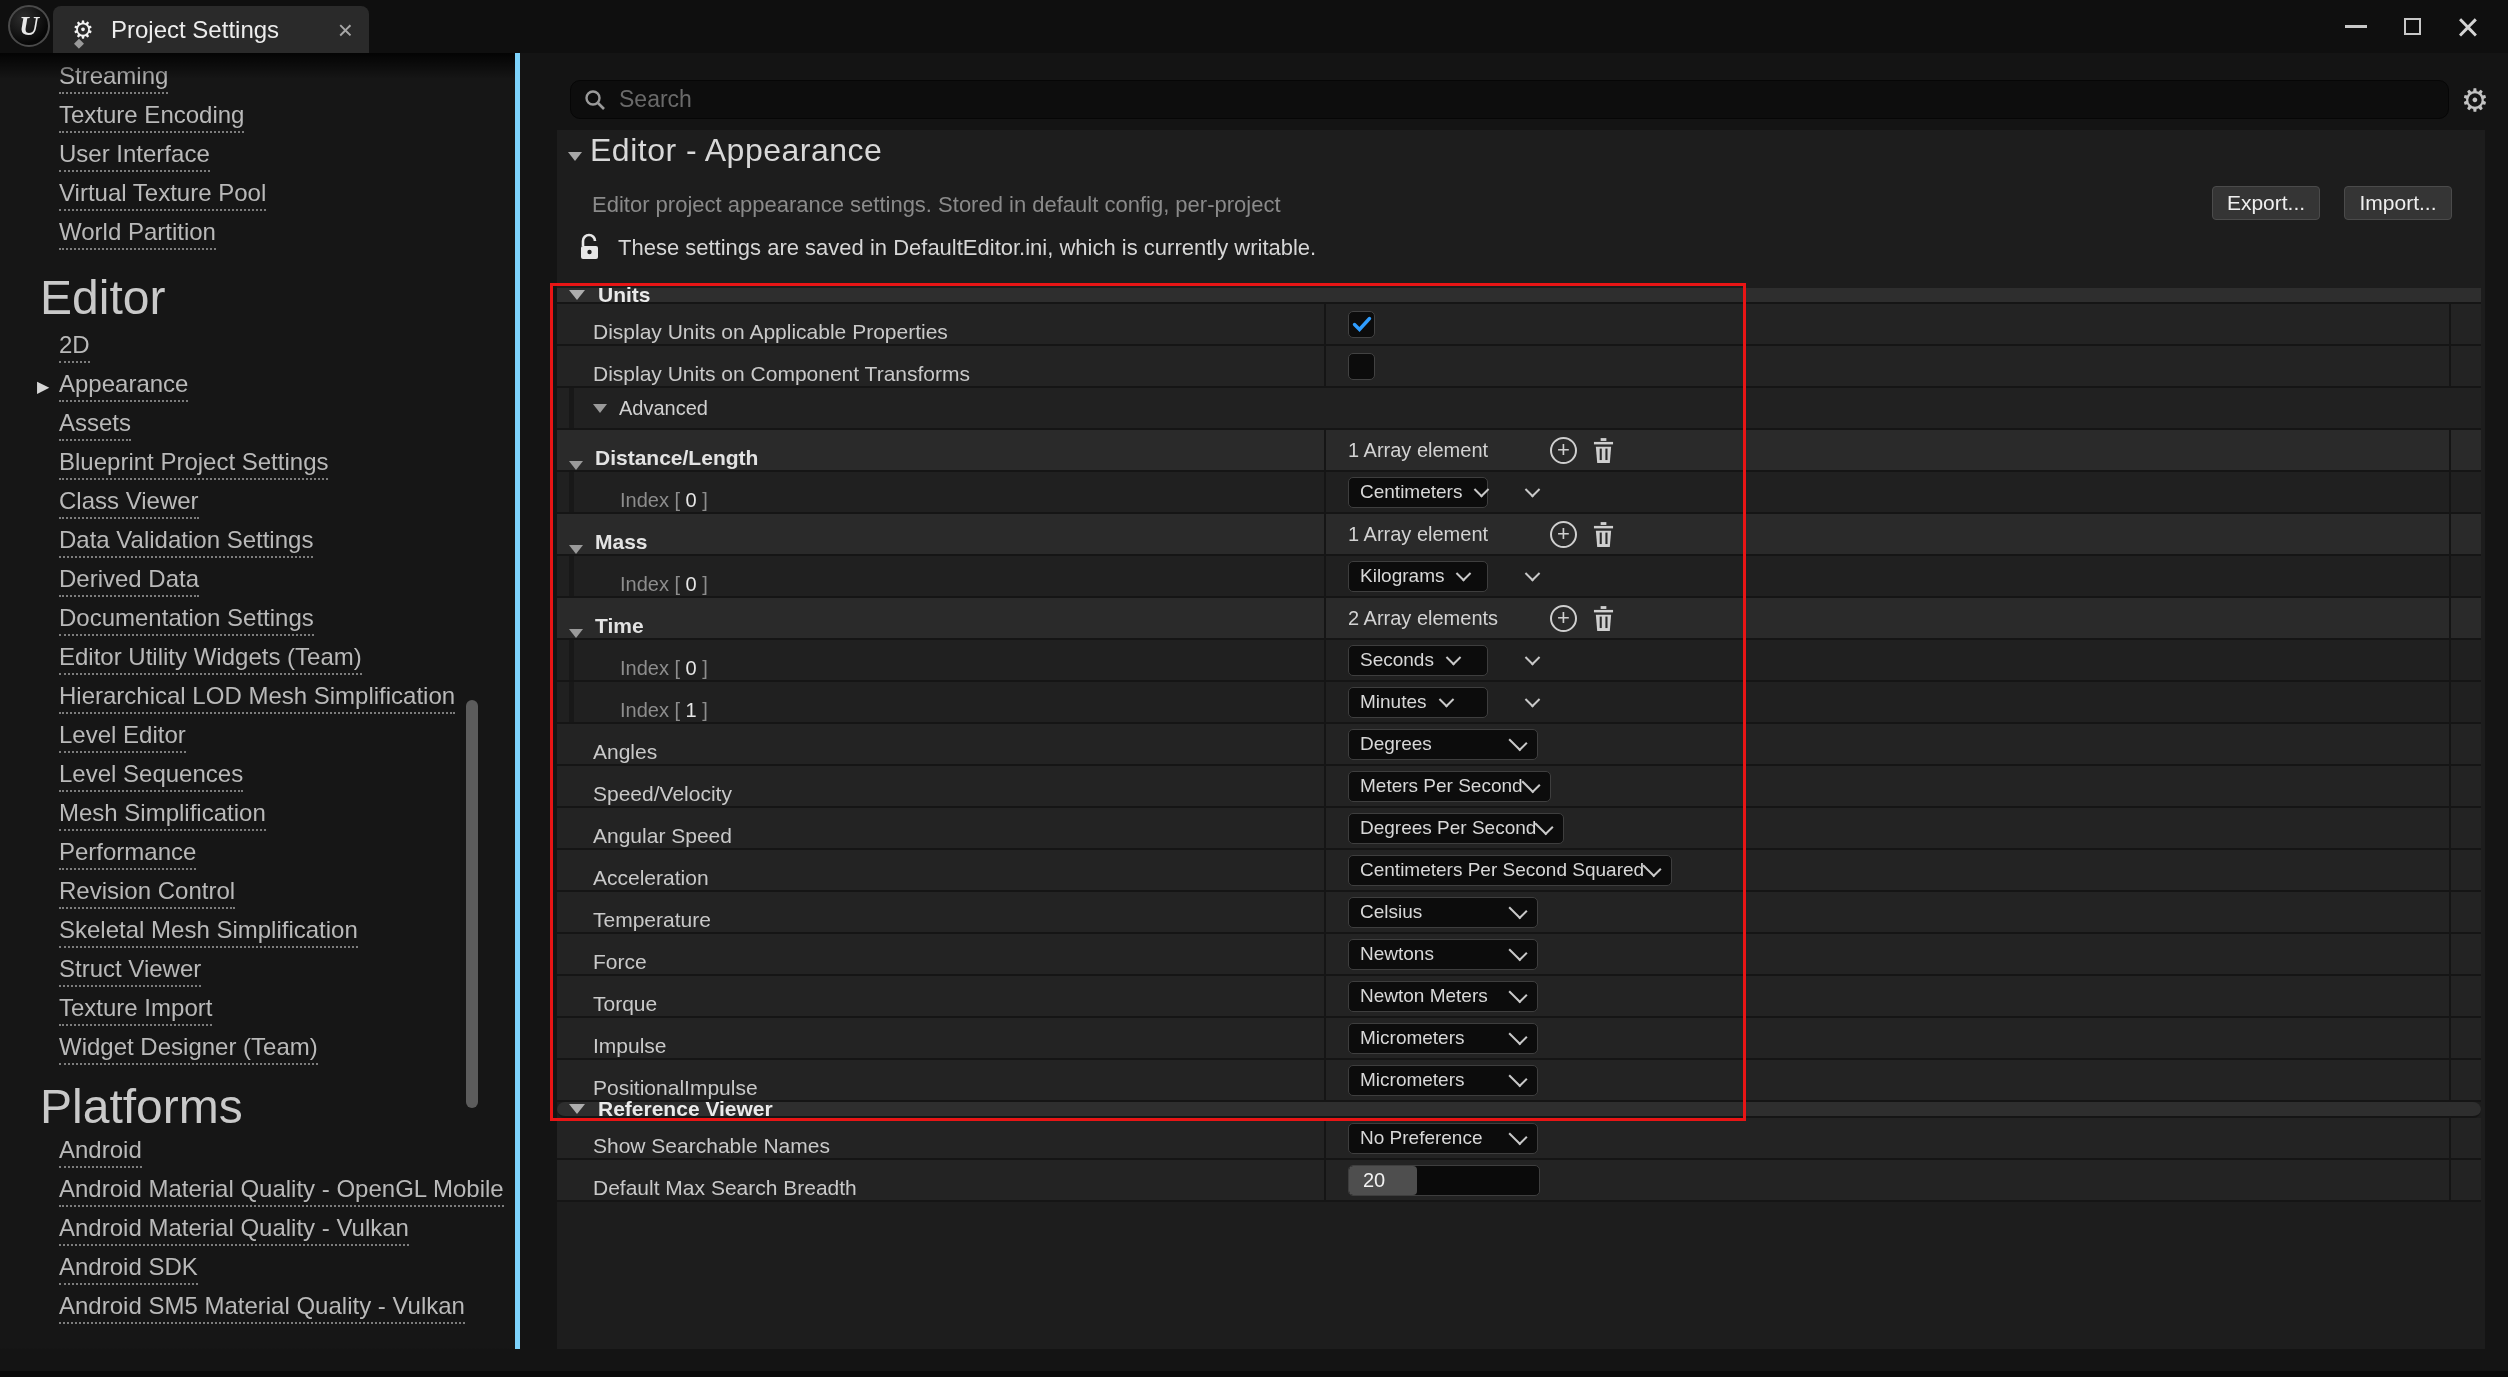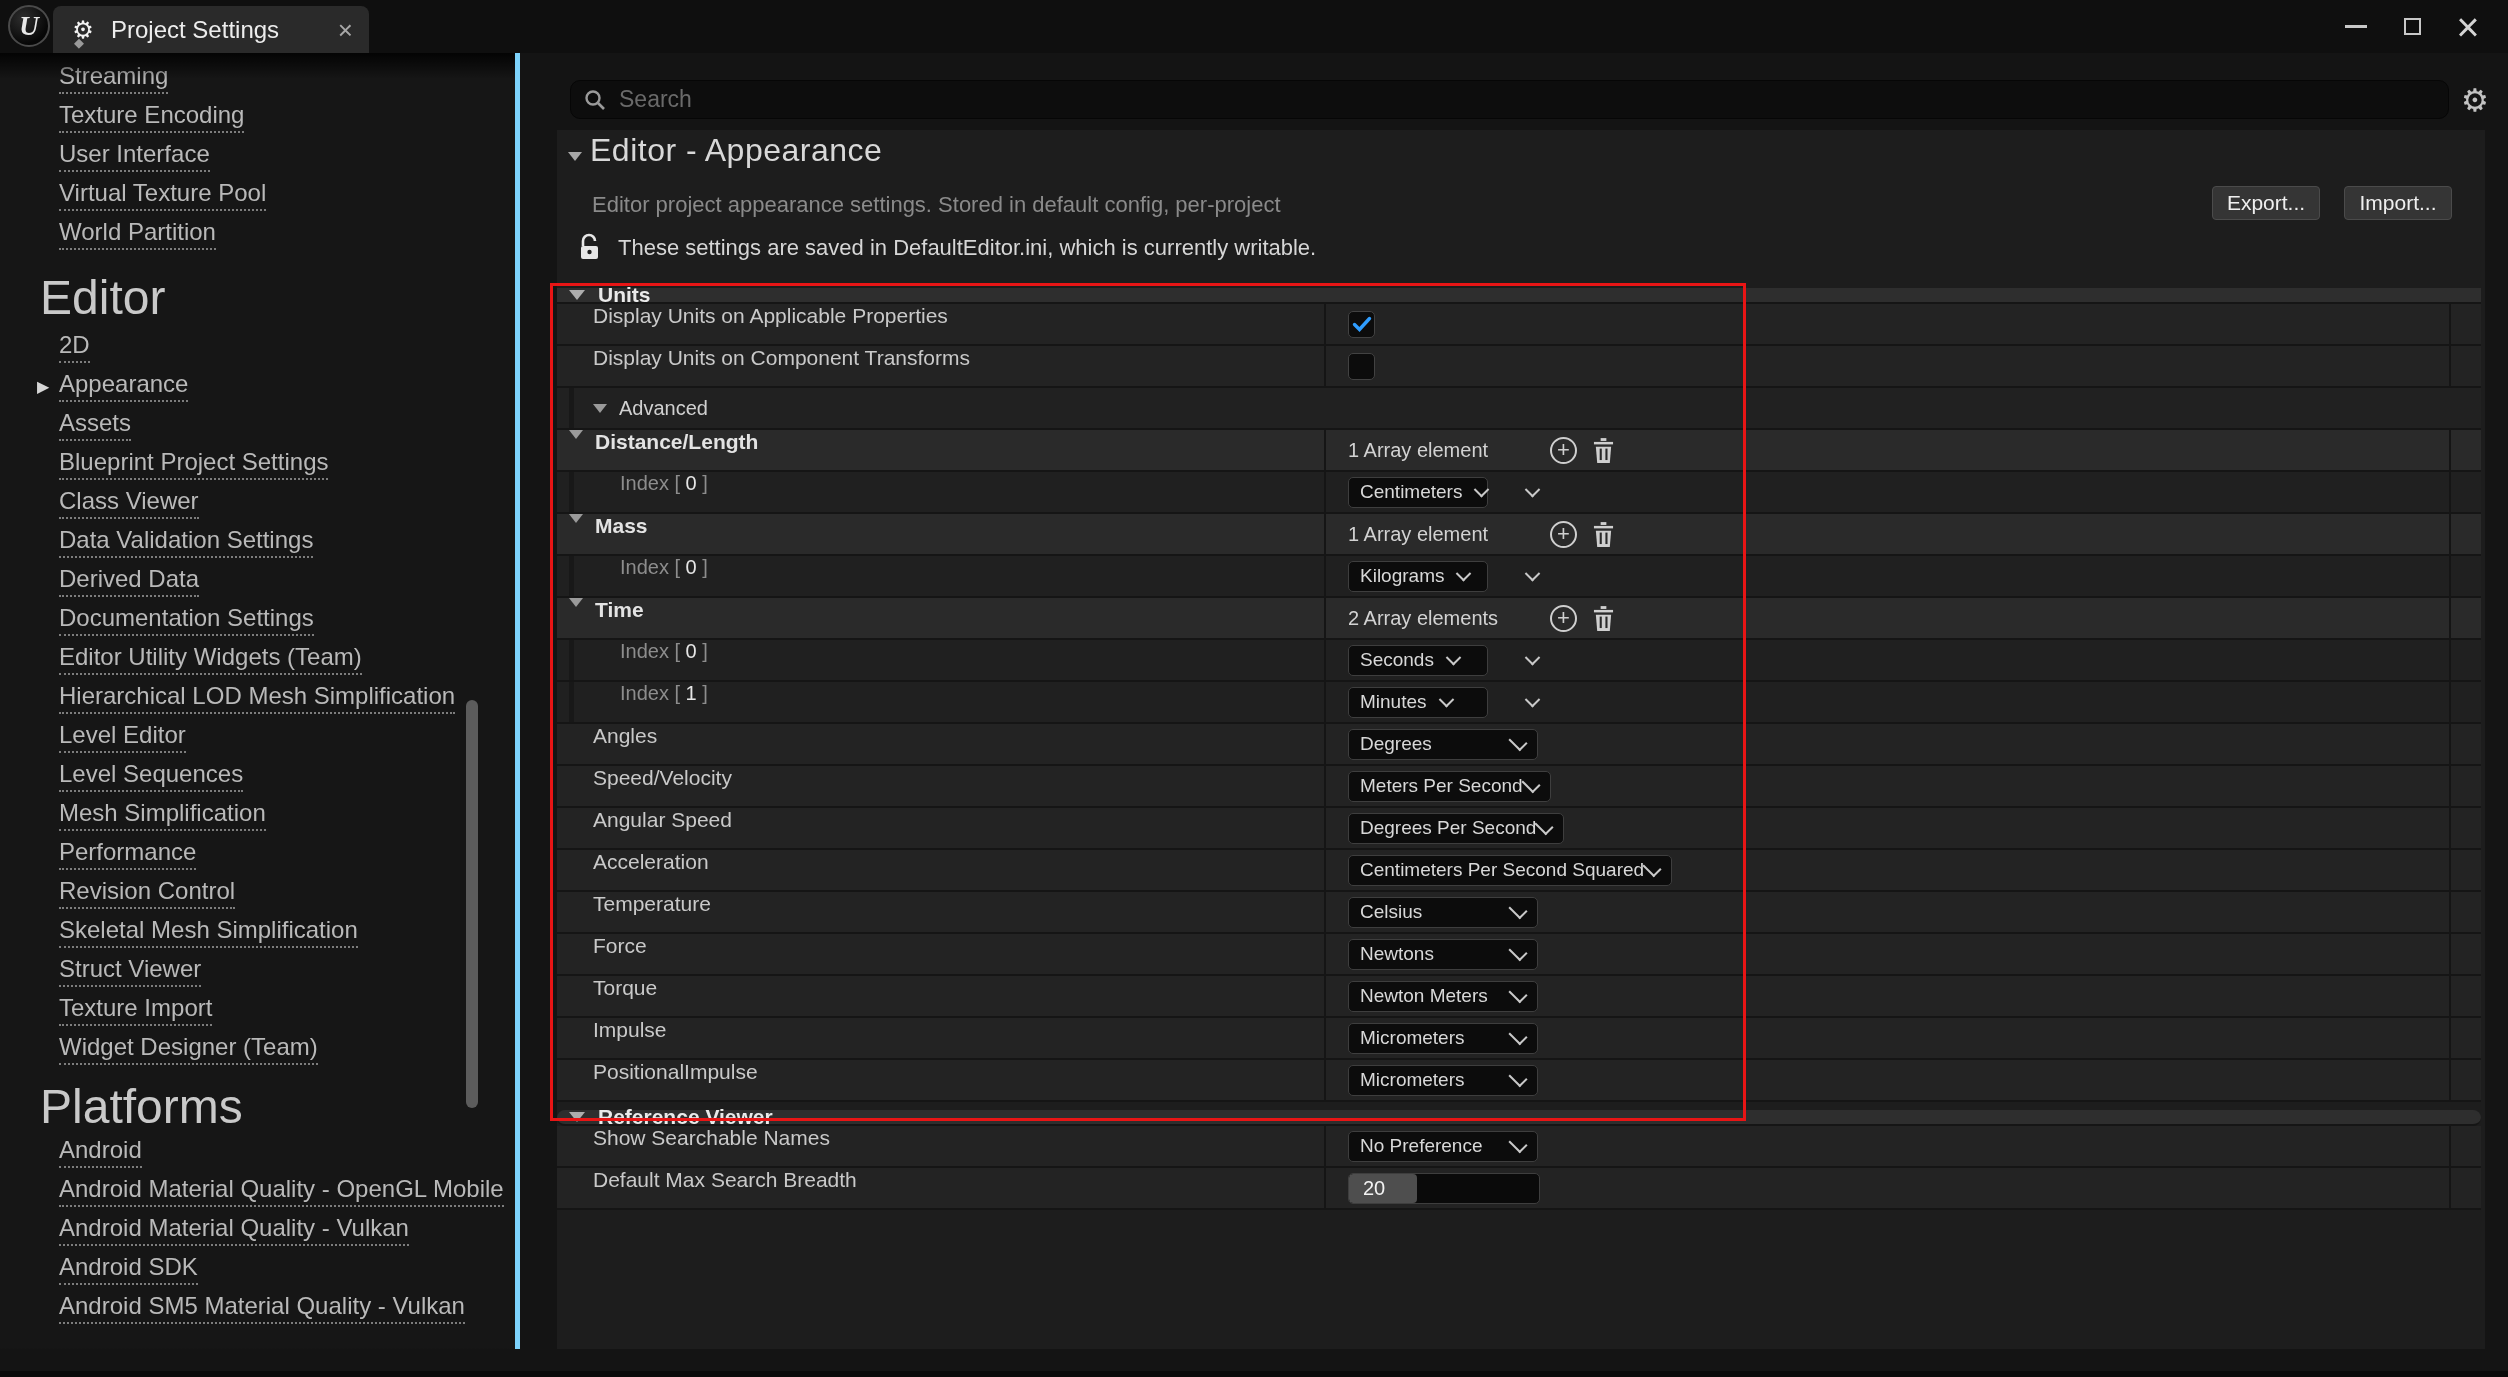--- a/index.html
+++ b/index.html
@@ -62,28 +62,28 @@
     display:flex;align-items:center;justify-content:center;font-size:21px;color:#efefef;}
   .btn.export{left:1655px;}
   .btn.import{left:1787px;}
   .notice{position:absolute;left:21px;top:103px;display:flex;align-items:center;gap:16px;}
   .notice-text{font-size:22px;color:#d6d6d6;}
 
   
   .rows{position:absolute;left:0;top:158px;width:1924px;}
   .row{display:flex;align-items:stretch;height:42px;border-bottom:2px solid #151515;background:#232323;position:relative;}
   .row.cat{height:16px;background:#2e2e2e;align-items:center;padding-left:12px;gap:13px;}
-  .row.gap{margin-top:8px;border-radius:11px;}
+  .row.gap{margin-top:0;border-radius:11px;}
   .cat-lbl{font-size:21px;font-weight:bold;color:#eaeaea;}
   .row.sub{background:#212121;align-items:center;padding-left:36px;gap:12px;}
   .sub-lbl{font-size:20px;color:#d0d0d0;}
   .row.arr{background:#2a2a2a;}
   .row.item{background:#202020;}
   .row.item::before,.row.sub::before{content:"";position:absolute;left:12px;top:0;bottom:0;width:5px;background:#181818;}
-  .c-name{width:767px;flex:none;display:flex;align-items:flex-start;padding-left:36px;gap:12px;}
+  .c-name{width:767px;flex:none;display:flex;align-items:flex-end;padding-left:36px;gap:12px;}
   .row.arr .c-name{padding-left:12px;}
   .row.item .c-name{padding-left:63px;}
   .c-val{flex:1;display:flex;align-items:center;border-left:2px solid #151515;padding-left:22px;}
   .c-mini{width:32px;flex:none;border-left:2px solid #151515;}
   .plbl{font-size:21px;color:#c9c9c9;}
   .arr-lbl{font-size:21px;color:#e3e3e3;font-weight:bold;}
   .idx{font-size:20px;}
   .idx-dim{color:#8d8d8d;}
   .idx-num{color:#e6e6e6;}
   .count{font-size:20px;color:#d2d2d2;width:168px;}

